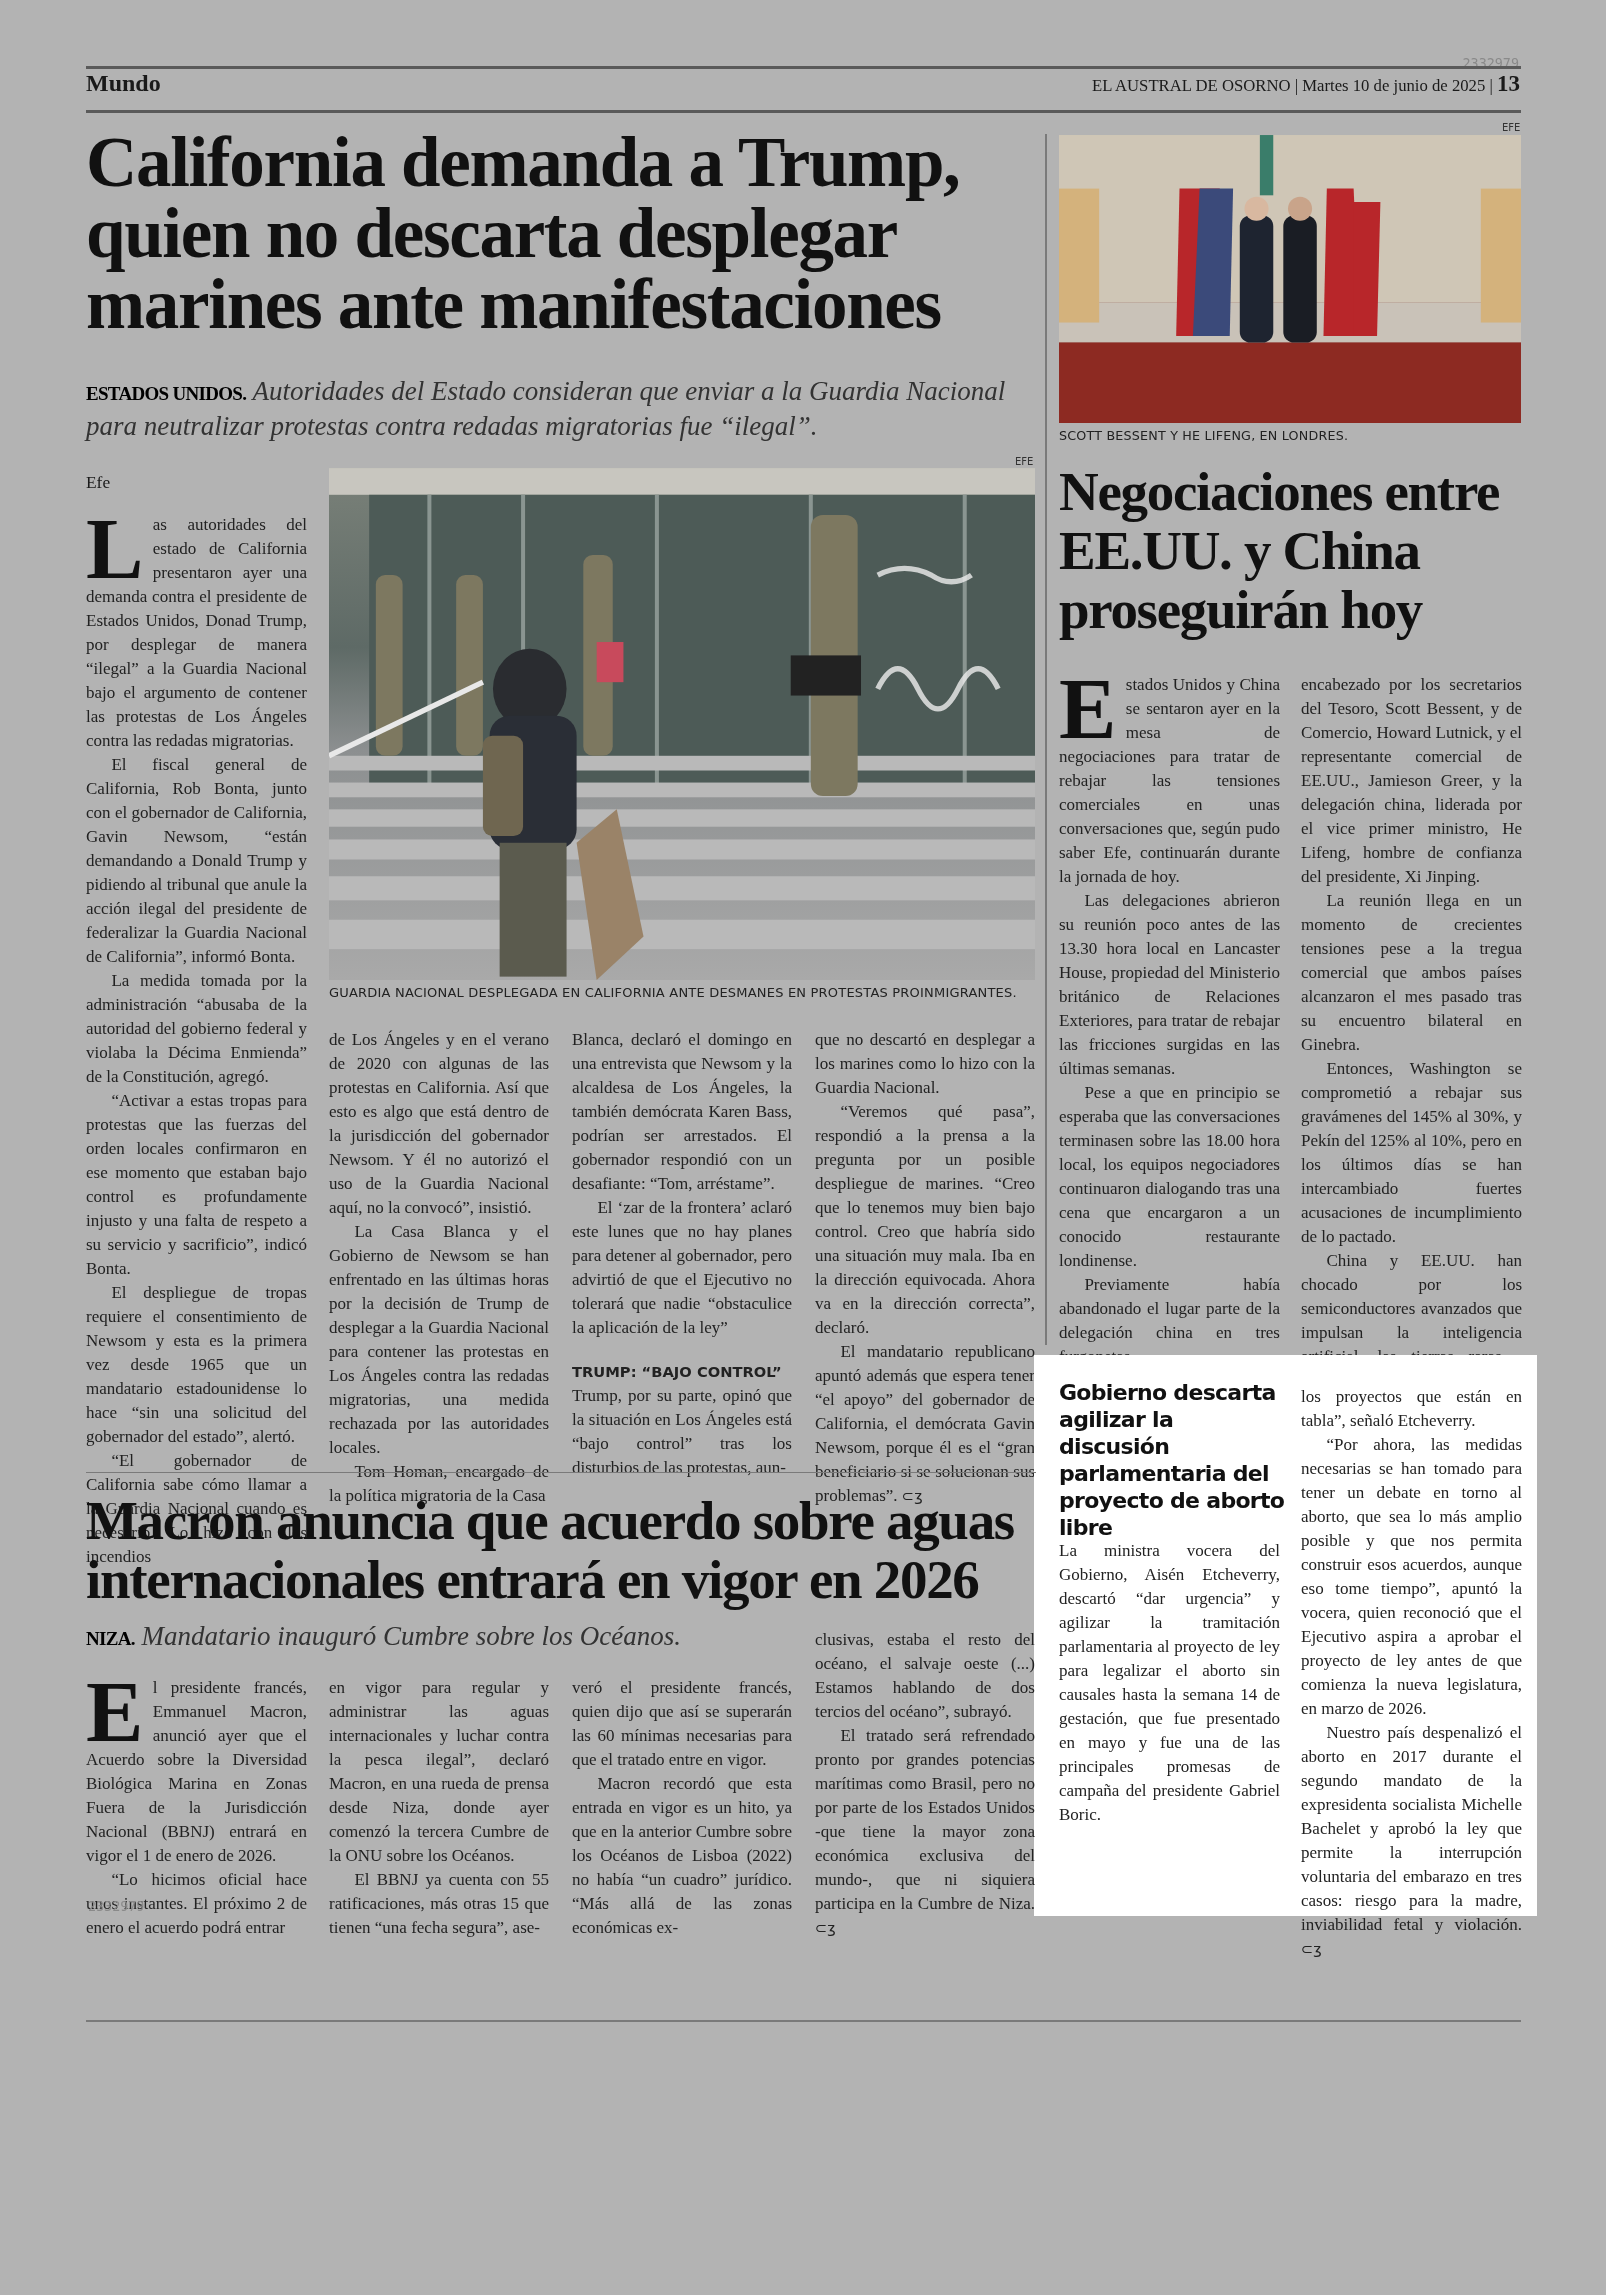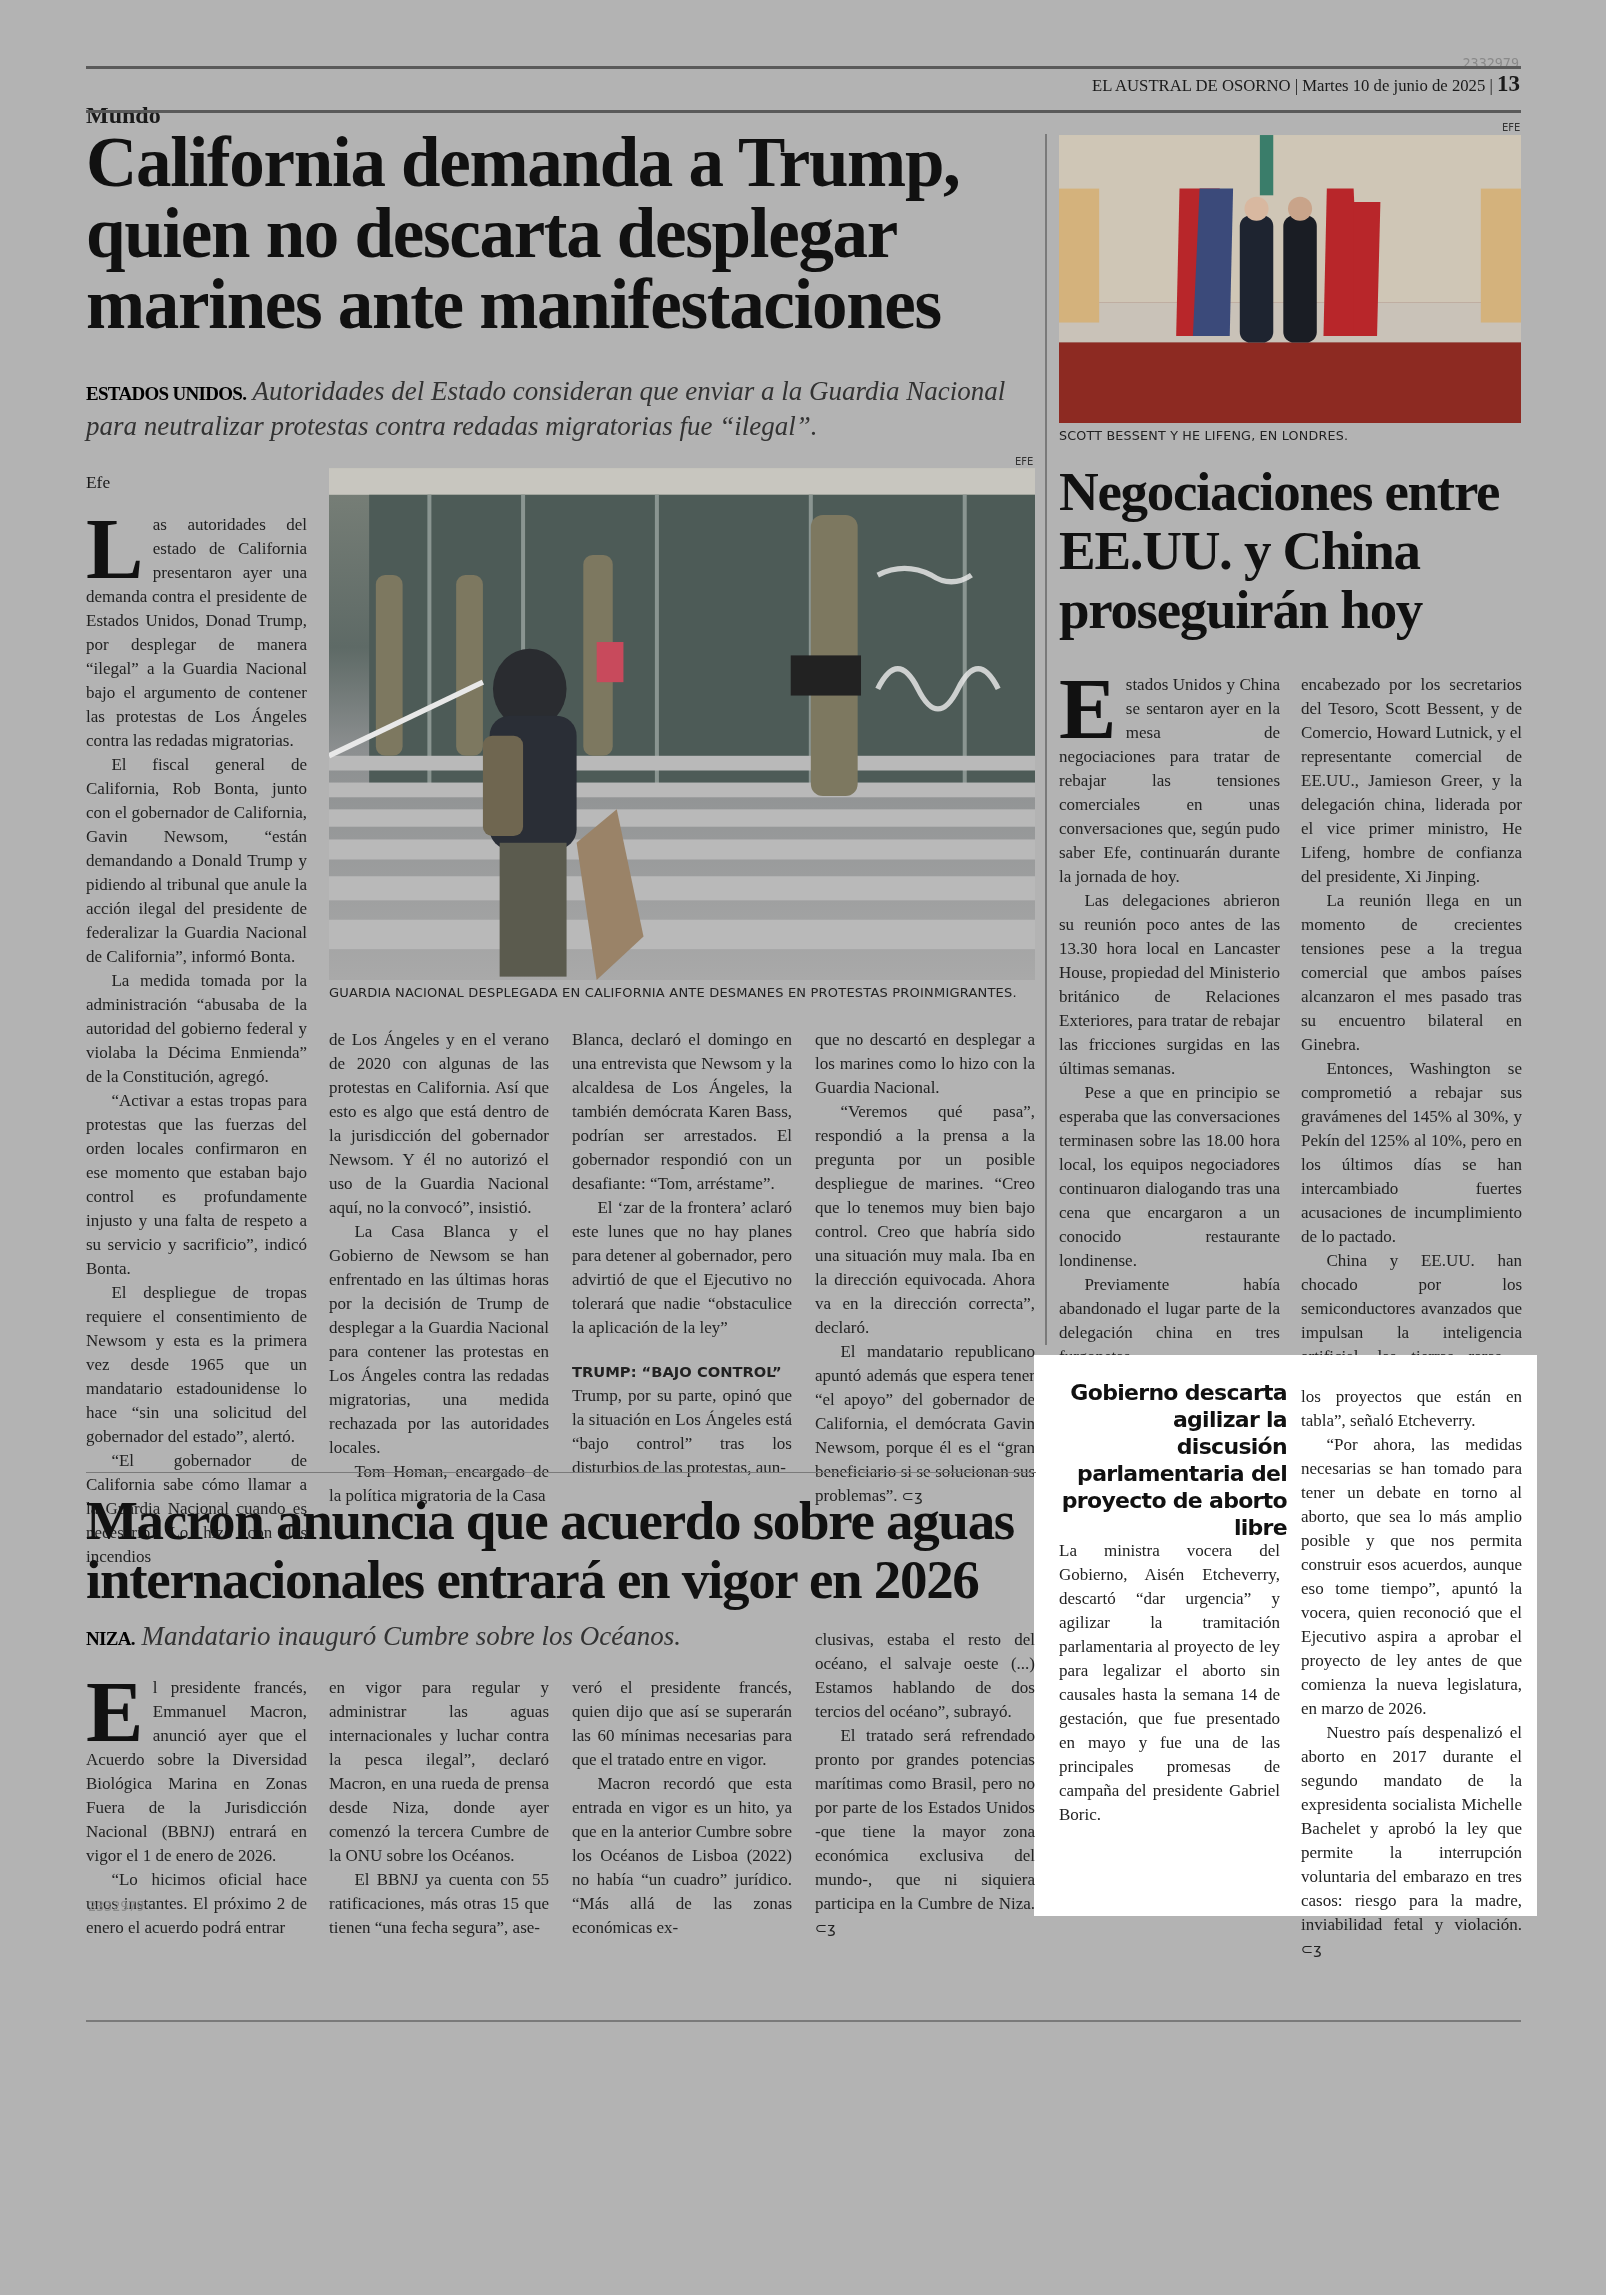--- a/index.html
+++ b/index.html
@@ -4,21 +4,21 @@
 <style>
   * { box-sizing: border-box; margin: 0; padding: 0; }
   html, body { width: 1606px; height: 2295px; background: #b3b3b3; }
   body { position: relative; font-family: "DejaVu Serif", serif; color: #1a1a1a; overflow: hidden; }
 
   .rule { position: absolute; left: 86px; width: 1435px; background: #5a5a5a; }
   .rule-top { top: 66px; height: 2.7px; }
   .rule-hdr { top: 110px; height: 2.7px; }
   .rule-bottom { top: 2020px; height: 2px; background: #7a7a7a; }
 
-  .section-label { position: absolute; left: 86px; top: 70px; font-family: "Liberation Serif", serif; font-weight: bold; font-size: 24px; margin-top: 32px; }
+  .section-label { position: absolute; left: 86px; top: 70px; font-family: "Liberation Serif", serif; font-weight: bold; font-size: 24px; }
   .masthead { position: absolute; right: 86px; top: 71px; font-family: "Liberation Serif", serif; font-size: 16.7px; white-space: nowrap; }
   .masthead .page-num { font-weight: bold; font-size: 23px; }
   .code-top { position: absolute; right: 87px; top: 56px; font-family: "DejaVu Sans Mono", monospace; font-size: 13.4px; color: #8a8a8a; }
 
   .headline { position: absolute; font-family: "Liberation Serif", serif; font-weight: bold; color: #111; letter-spacing: -1.3px; }
   .h-main { left: 86px; top: 127px; width: 964px; font-size: 71px; line-height: 71px; }
   .h-china { left: 1059px; top: 462px; width: 468px; font-size: 55px; line-height: 59px; }
   .h-macron { left: 86px; top: 1491px; width: 964px; font-size: 55px; line-height: 59px; }
 
   .deck { position: absolute; font-family: "Liberation Serif", serif; font-style: italic; color: #333; }
@@ -38,21 +38,21 @@
   .photo { position: absolute; overflow: hidden; }
   .photo-cal { left: 329px; top: 468px; width: 706px; height: 512px; background: linear-gradient(180deg, #7a8179 0%, #5e6a66 35%, #8c8f90 55%, #a9a9a9 100%); }
   .photo-china { left: 1059px; top: 135px; width: 462px; height: 288px; background: linear-gradient(180deg, #c9c0b3 0%, #b7a58f 45%, #7c2620 75%, #9d2c24 100%); }
   .credit { position: absolute; font-family: "DejaVu Sans", sans-serif; font-size: 10px; color: #333; }
   .caption { position: absolute; font-family: "DejaVu Sans", sans-serif; font-size: 13px; color: #222; letter-spacing: 0.2px; white-space: nowrap; }
 
   .vrule { position: absolute; left: 1045px; top: 134px; width: 2px; height: 1211px; background: #7a7a7a; }
   .hrule-mid { position: absolute; left: 86px; top: 1472px; width: 950px; height: 1.3px; background: #7a7a7a; }
 
   .sidebar { position: absolute; left: 1034px; top: 1355px; width: 503px; height: 561px; background: #ffffff; }
-  .side-head { position: absolute; left: 1059px; top: 1379px; width: 228px; font-family: "DejaVu Sans", sans-serif; font-weight: bold; font-size: 22px; line-height: 27px; letter-spacing: -0.7px; color: #111; text-align: right; }
+  .side-head { position: absolute; left: 1059px; top: 1379px; width: 228px; font-family: "DejaVu Sans", sans-serif; font-weight: bold; font-size: 22px; line-height: 27px; letter-spacing: -0.7px; color: #111; }
 
   .code-bottom { position: absolute; left: 88px; top: 1899px; font-family: "DejaVu Sans Mono", monospace; font-size: 13.4px; color: #8a8a8a; }
 </style>
 </head>
 <body>
 
 <div class="code-top">2332979</div>
 <div class="rule rule-top"></div>
 <div class="section-label">Mundo</div>
 <div class="masthead">

